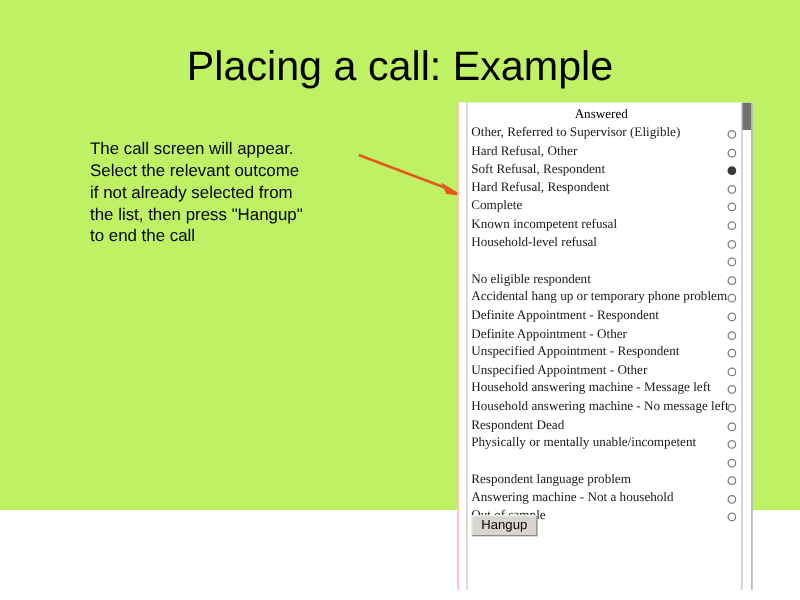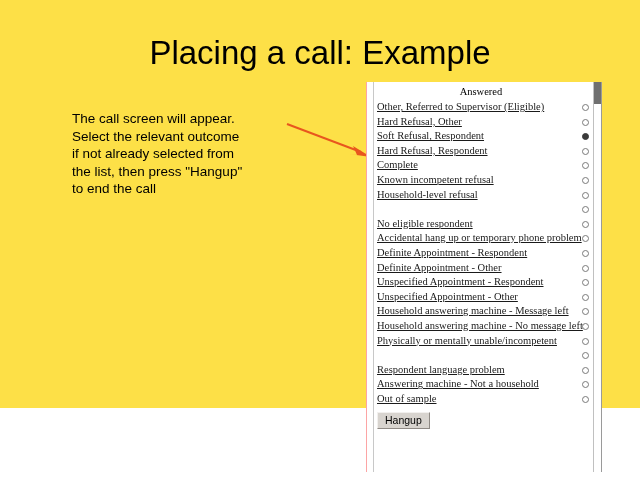--- a/index.html
+++ b/index.html
@@ -12,21 +12,21 @@
     height: 480px;
     position: relative;
     font-family: "Liberation Sans", sans-serif;
     overflow: hidden;
   }
   #slide {
     position: absolute;
     left: 0; top: 0;
     width: 640px;
     height: 408px;
-    background: #fde047;
+    background: #bef264;
   }
   #title {
     position: absolute;
     left: 0;
     top: 34px;
     width: 640px;
     text-align: center;
     font-size: 33px;
     color: #000000;
     font-family: "Liberation Sans", sans-serif;
@@ -105,21 +105,20 @@
     top: 18px;
     width: 218px;
   }
   .opt {
     position: relative;
     height: 14.6px;
     font-size: 10.5px;
     color: #1a1a1a;
     white-space: nowrap;
     line-height: 14.6px;
-    text-decoration: underline;
   }
   .opt.link {
     color: #7b2d8e;
     text-decoration: underline;
   }
   .radio {
     position: absolute;
     right: 6px;
     top: 4px;
     width: 7px;
@@ -182,20 +181,21 @@
         <div class="opt"><span>Household-level refusal</span><span class="radio"></span></div>
         <div class="opt"><span class="radio"></span></div>
         <div class="opt"><span>No eligible respondent</span><span class="radio"></span></div>
         <div class="opt"><span>Accidental hang up or temporary phone problem</span><span class="radio"></span></div>
         <div class="opt"><span>Definite Appointment - Respondent</span><span class="radio"></span></div>
         <div class="opt"><span>Definite Appointment - Other</span><span class="radio"></span></div>
         <div class="opt"><span>Unspecified Appointment - Respondent</span><span class="radio"></span></div>
         <div class="opt"><span>Unspecified Appointment - Other</span><span class="radio"></span></div>
         <div class="opt"><span>Household answering machine - Message left</span><span class="radio"></span></div>
         <div class="opt"><span>Household answering machine - No message left</span><span class="radio"></span></div>
+        <div class="opt"><span>Respondent Dead</span><span class="radio"></span></div>
         <div class="opt"><span>Physically or mentally unable/incompetent</span><span class="radio"></span></div>
         <div class="opt"><span class="radio"></span></div>
         <div class="opt"><span>Respondent language problem</span><span class="radio"></span></div>
         <div class="opt"><span>Answering machine - Not a household</span><span class="radio"></span></div>
         <div class="opt"><span>Out of sample</span><span class="radio"></span></div>
       </div>
 
     <div id="hangup">Hangup</div>
 
     <div id="shot-scroll">

